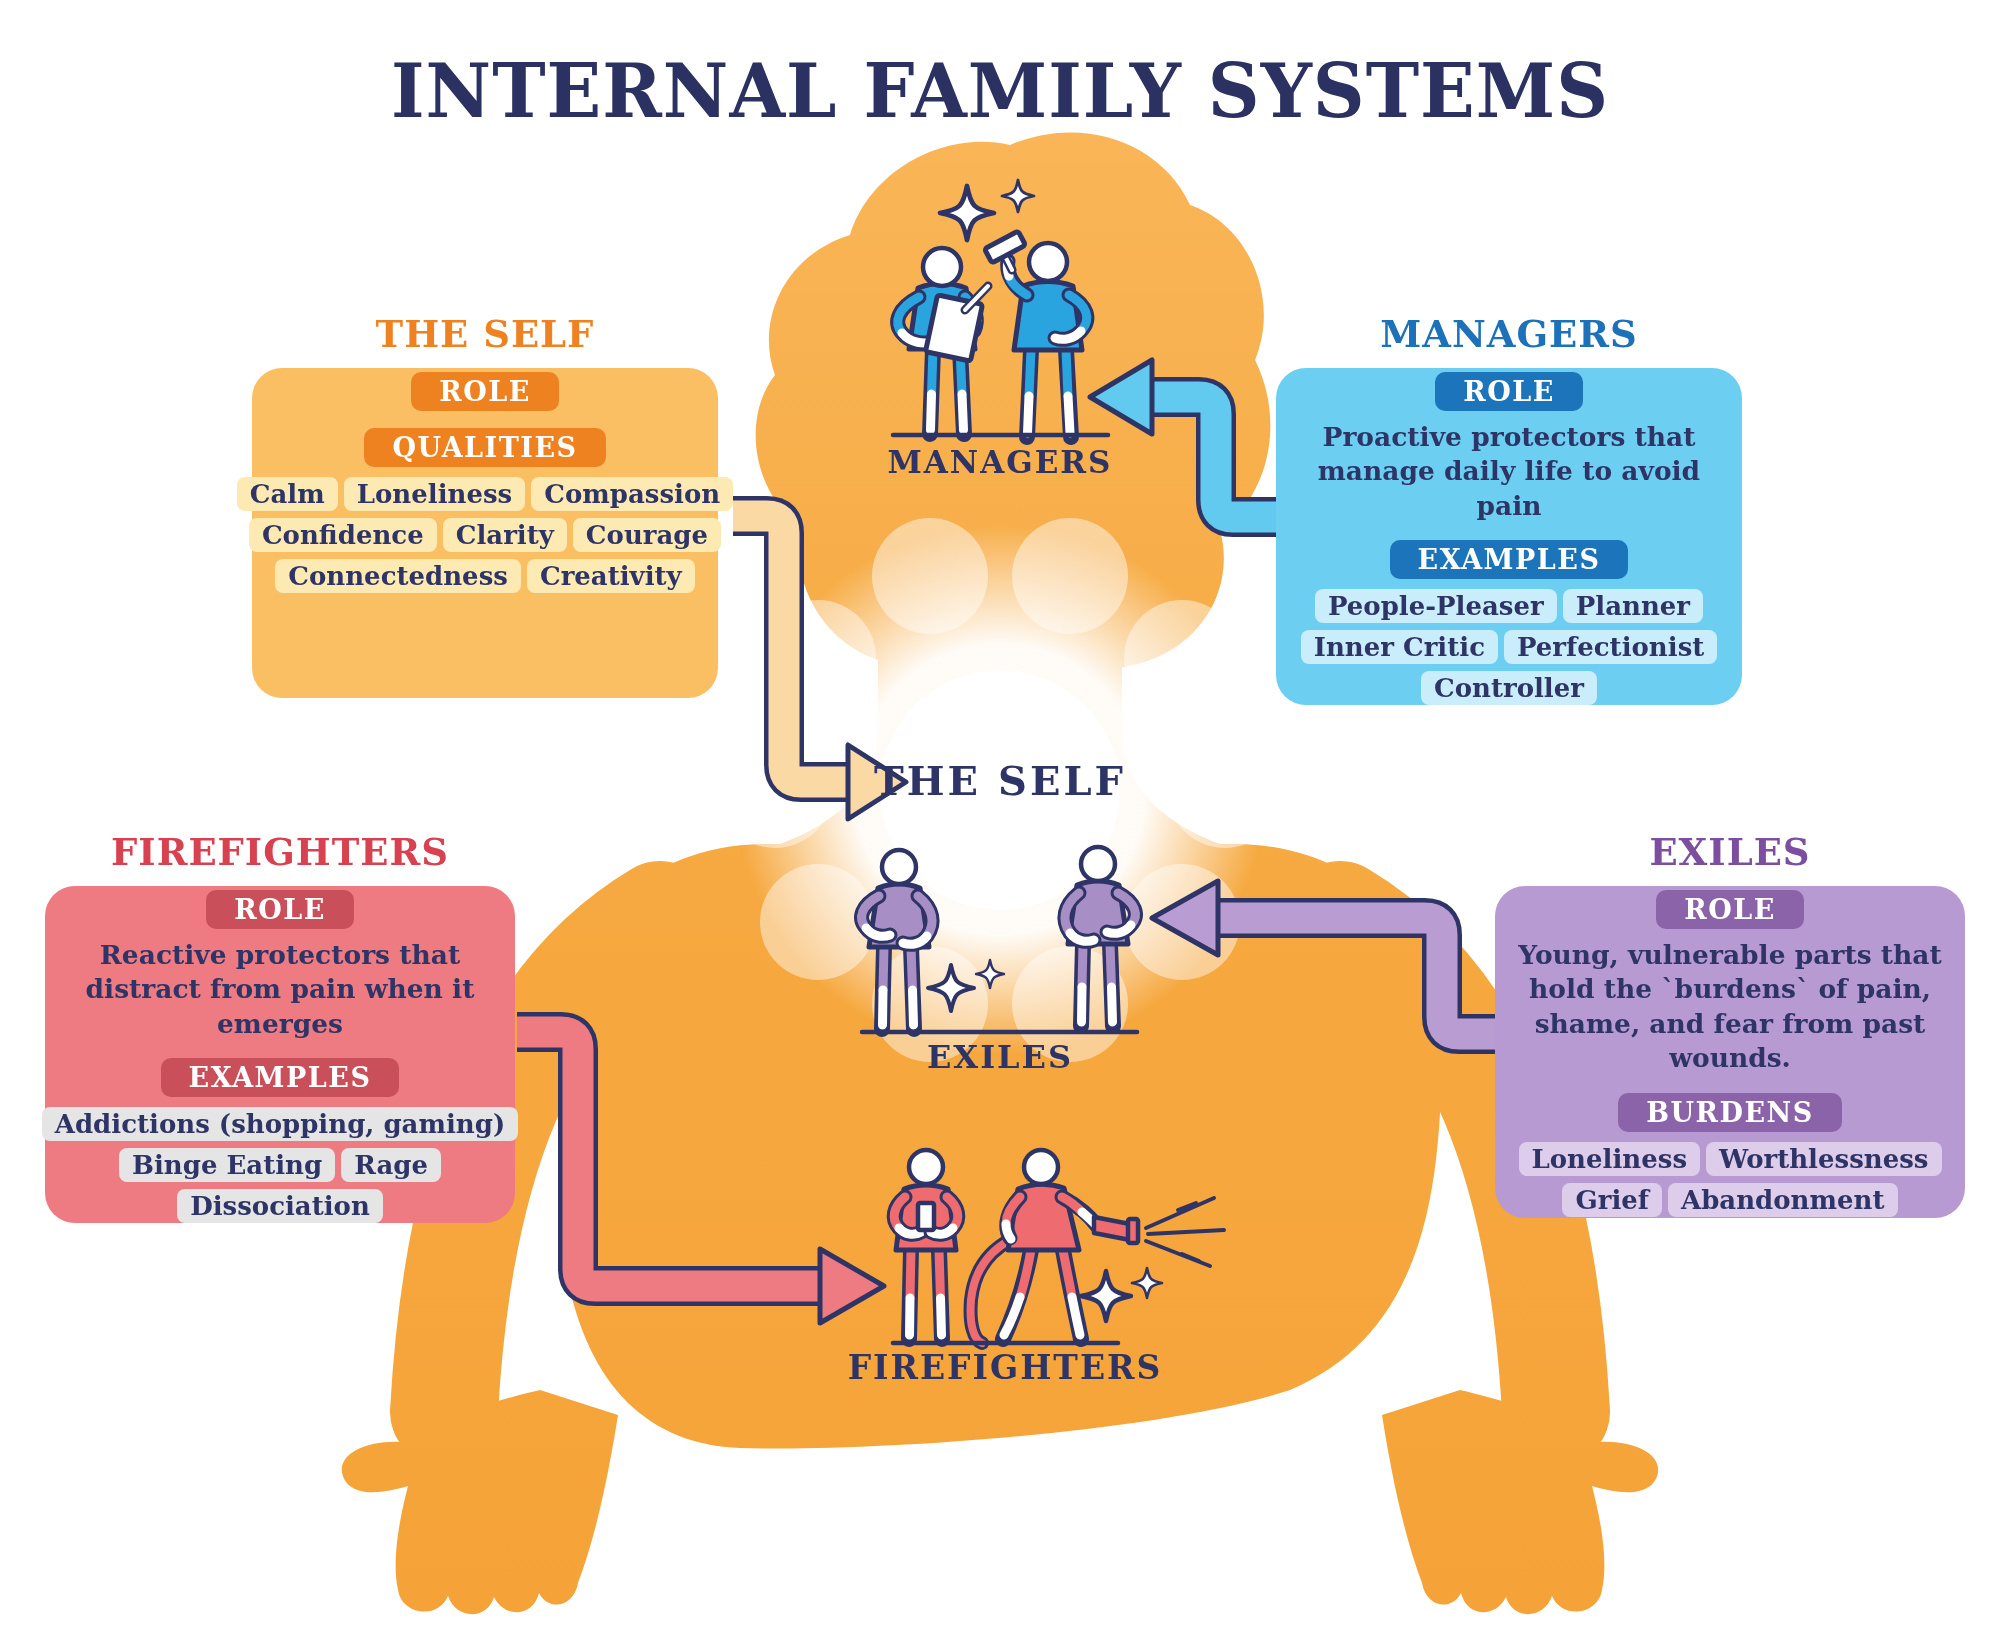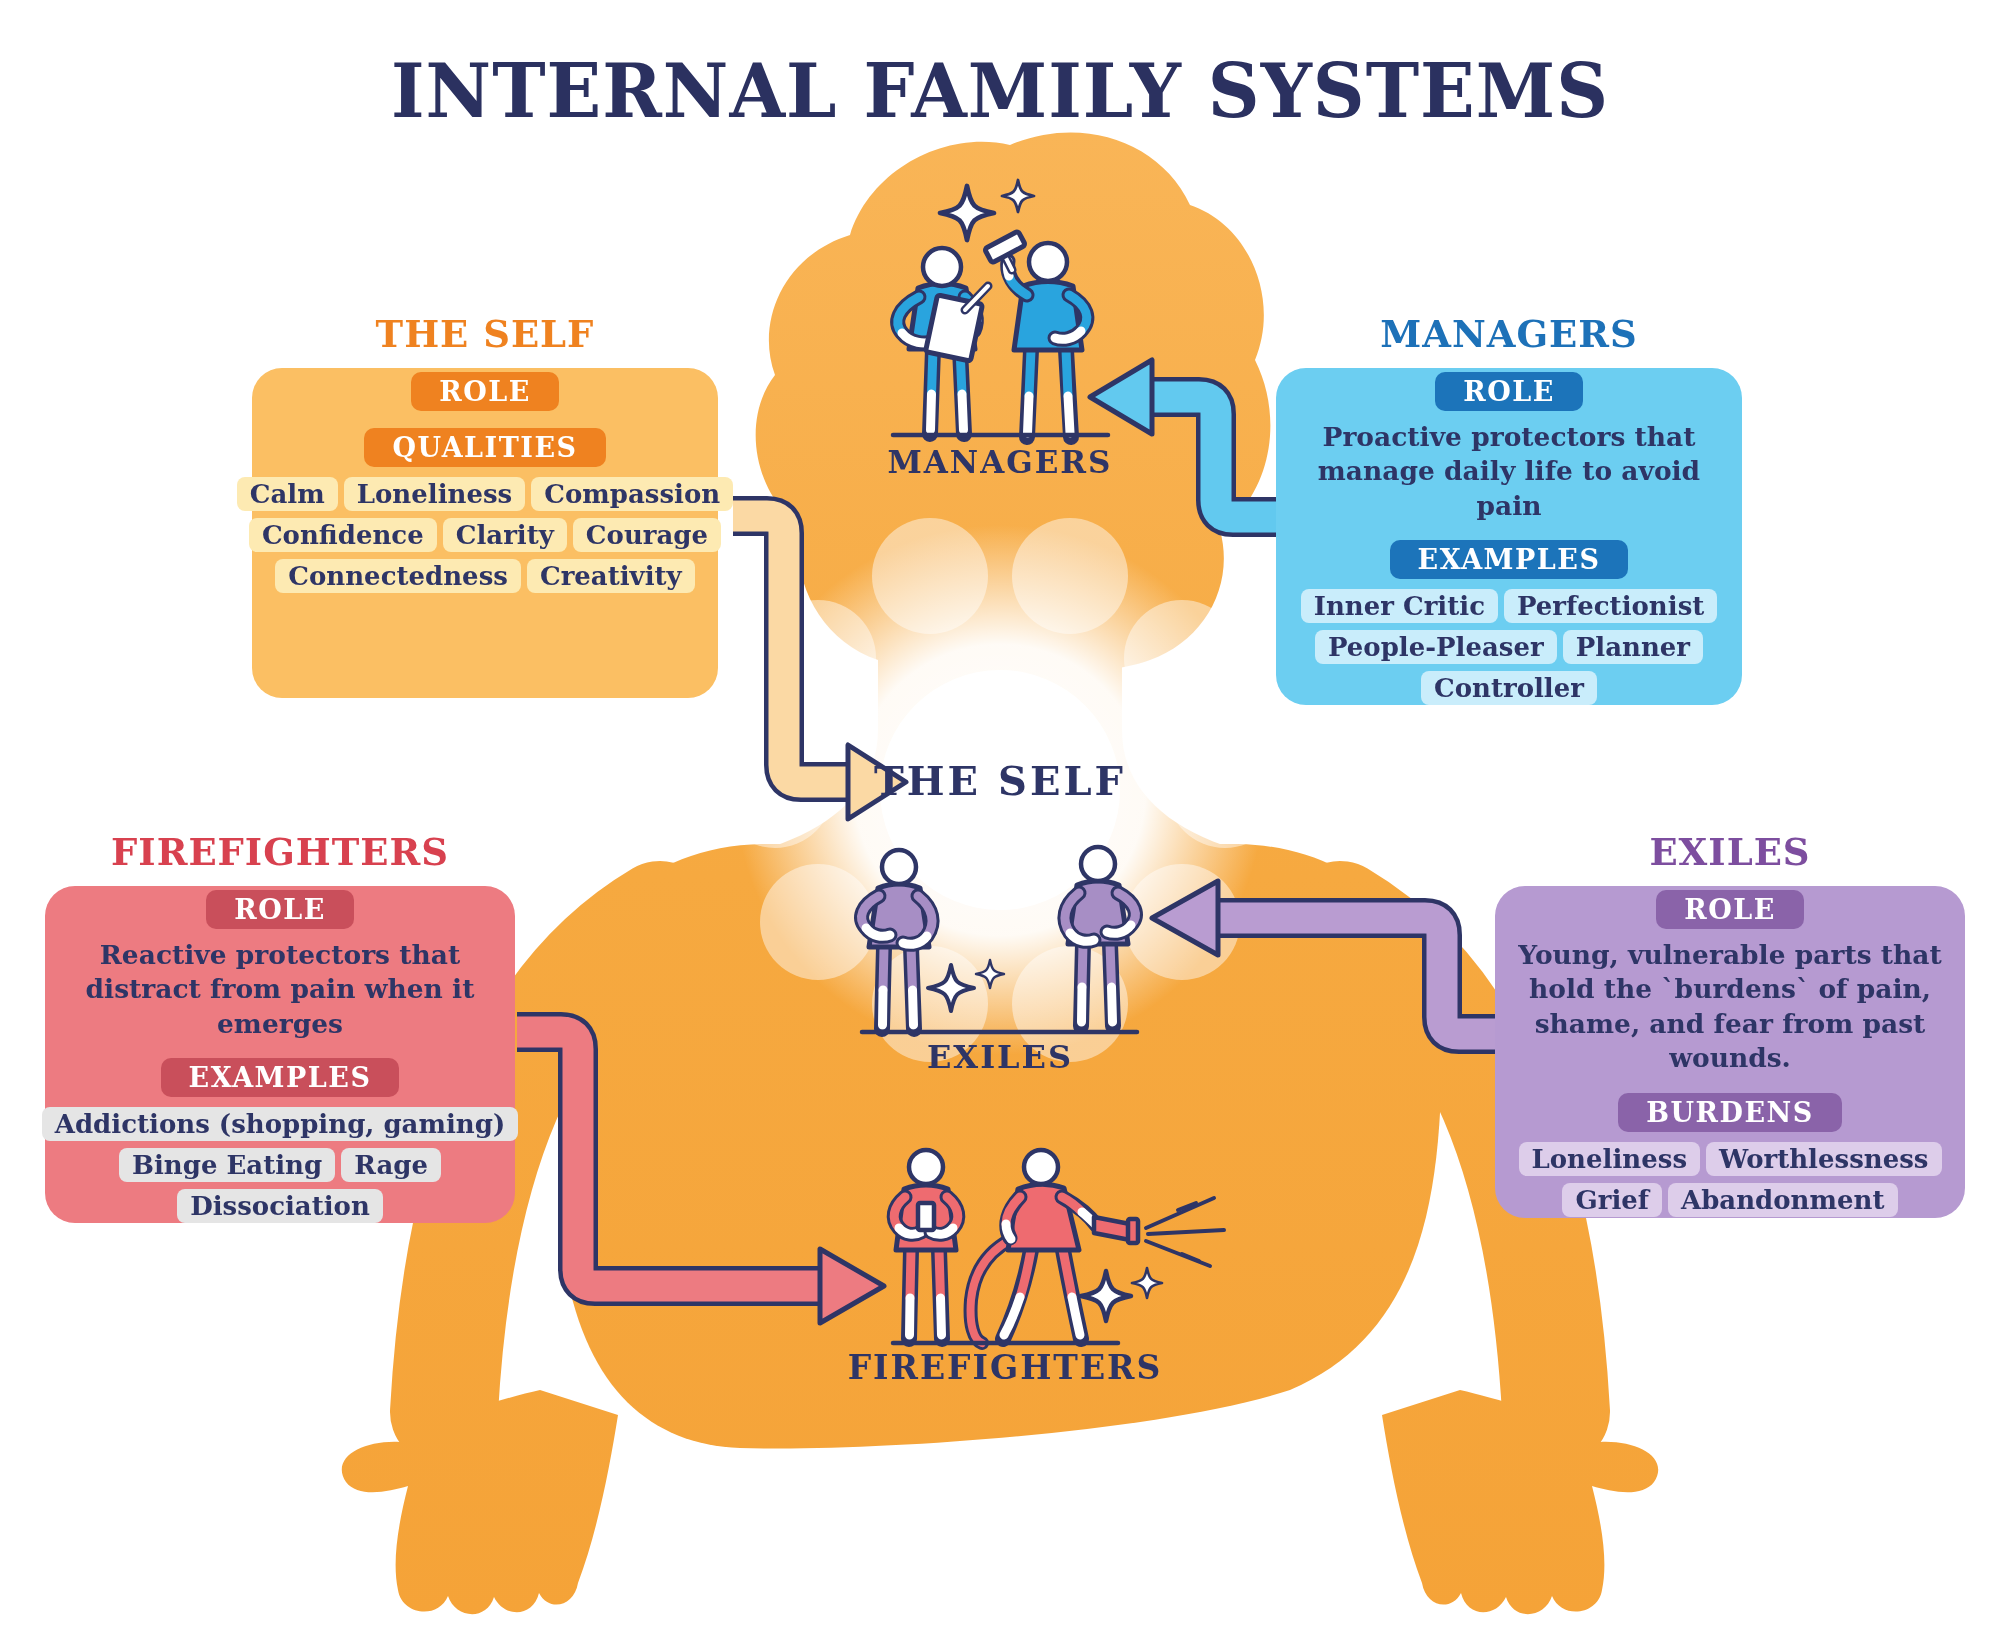--- a/index.html
+++ b/index.html
@@ -345,26 +345,26 @@
 </div>
 
 <div class="panel p-managers" style="left:1276px;top:312px;width:466px;">
   <div class="panel-header">MANAGERS</div>
   <div class="panel-box" style="min-height:330px;">
     <div class="badge">ROLE</div>
     <div class="role-text">Proactive protectors that manage daily life to avoid pain</div>
     <div class="badge badge2">EXAMPLES</div>
     <div class="chips">
       <div class="chip-row">
+        <span class="chip">People-Pleaser</span>
+        <span class="chip">Planner</span>
+      </div>
+      <div class="chip-row">
         <span class="chip">Inner Critic</span>
         <span class="chip">Perfectionist</span>
-      </div>
-      <div class="chip-row">
-        <span class="chip">People-Pleaser</span>
-        <span class="chip">Planner</span>
       </div>
       <div class="chip-row">
         <span class="chip">Controller</span>
       </div>
     </div>
   </div>
 </div>
 
 <div class="panel p-firefighters" style="left:45px;top:830px;width:470px;">
   <div class="panel-header">FIREFIGHTERS</div>

